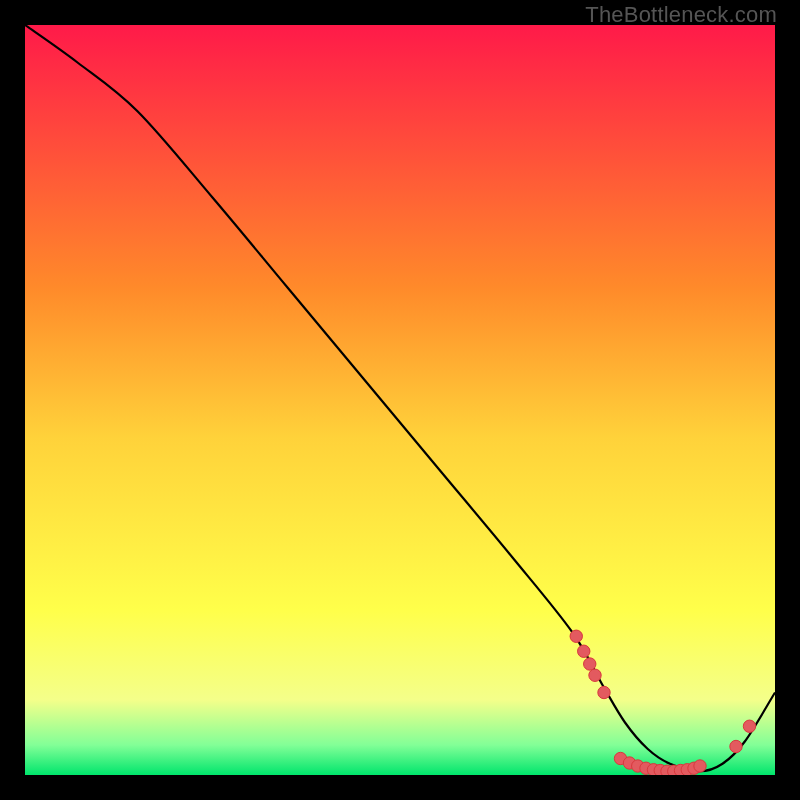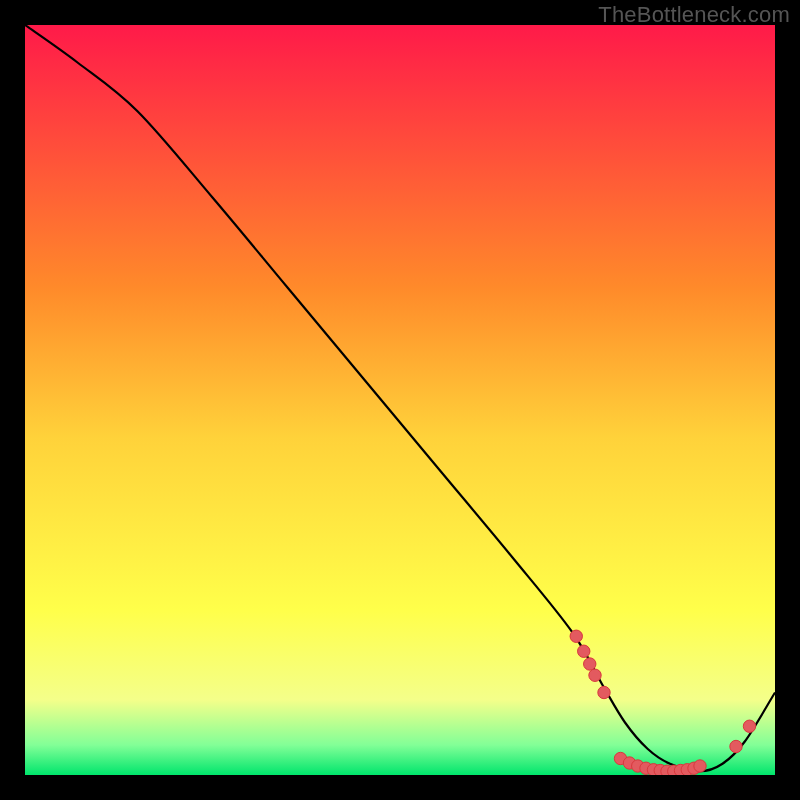--- a/index.html
+++ b/index.html
@@ -13,21 +13,21 @@
   }
   .container {
     position: relative;
     width: 800px;
     height: 800px;
     background: #000;
   }
   .watermark {
     position: absolute;
     top: 2px;
-    right: 10px;
+    right: 23px;
     color: #555;
     font-size: 22px;
     font-weight: 500;
     z-index: 5;
     letter-spacing: 0.2px;
   }
   .plot {
     position: absolute;
     left: 25px;
     top: 25px;

